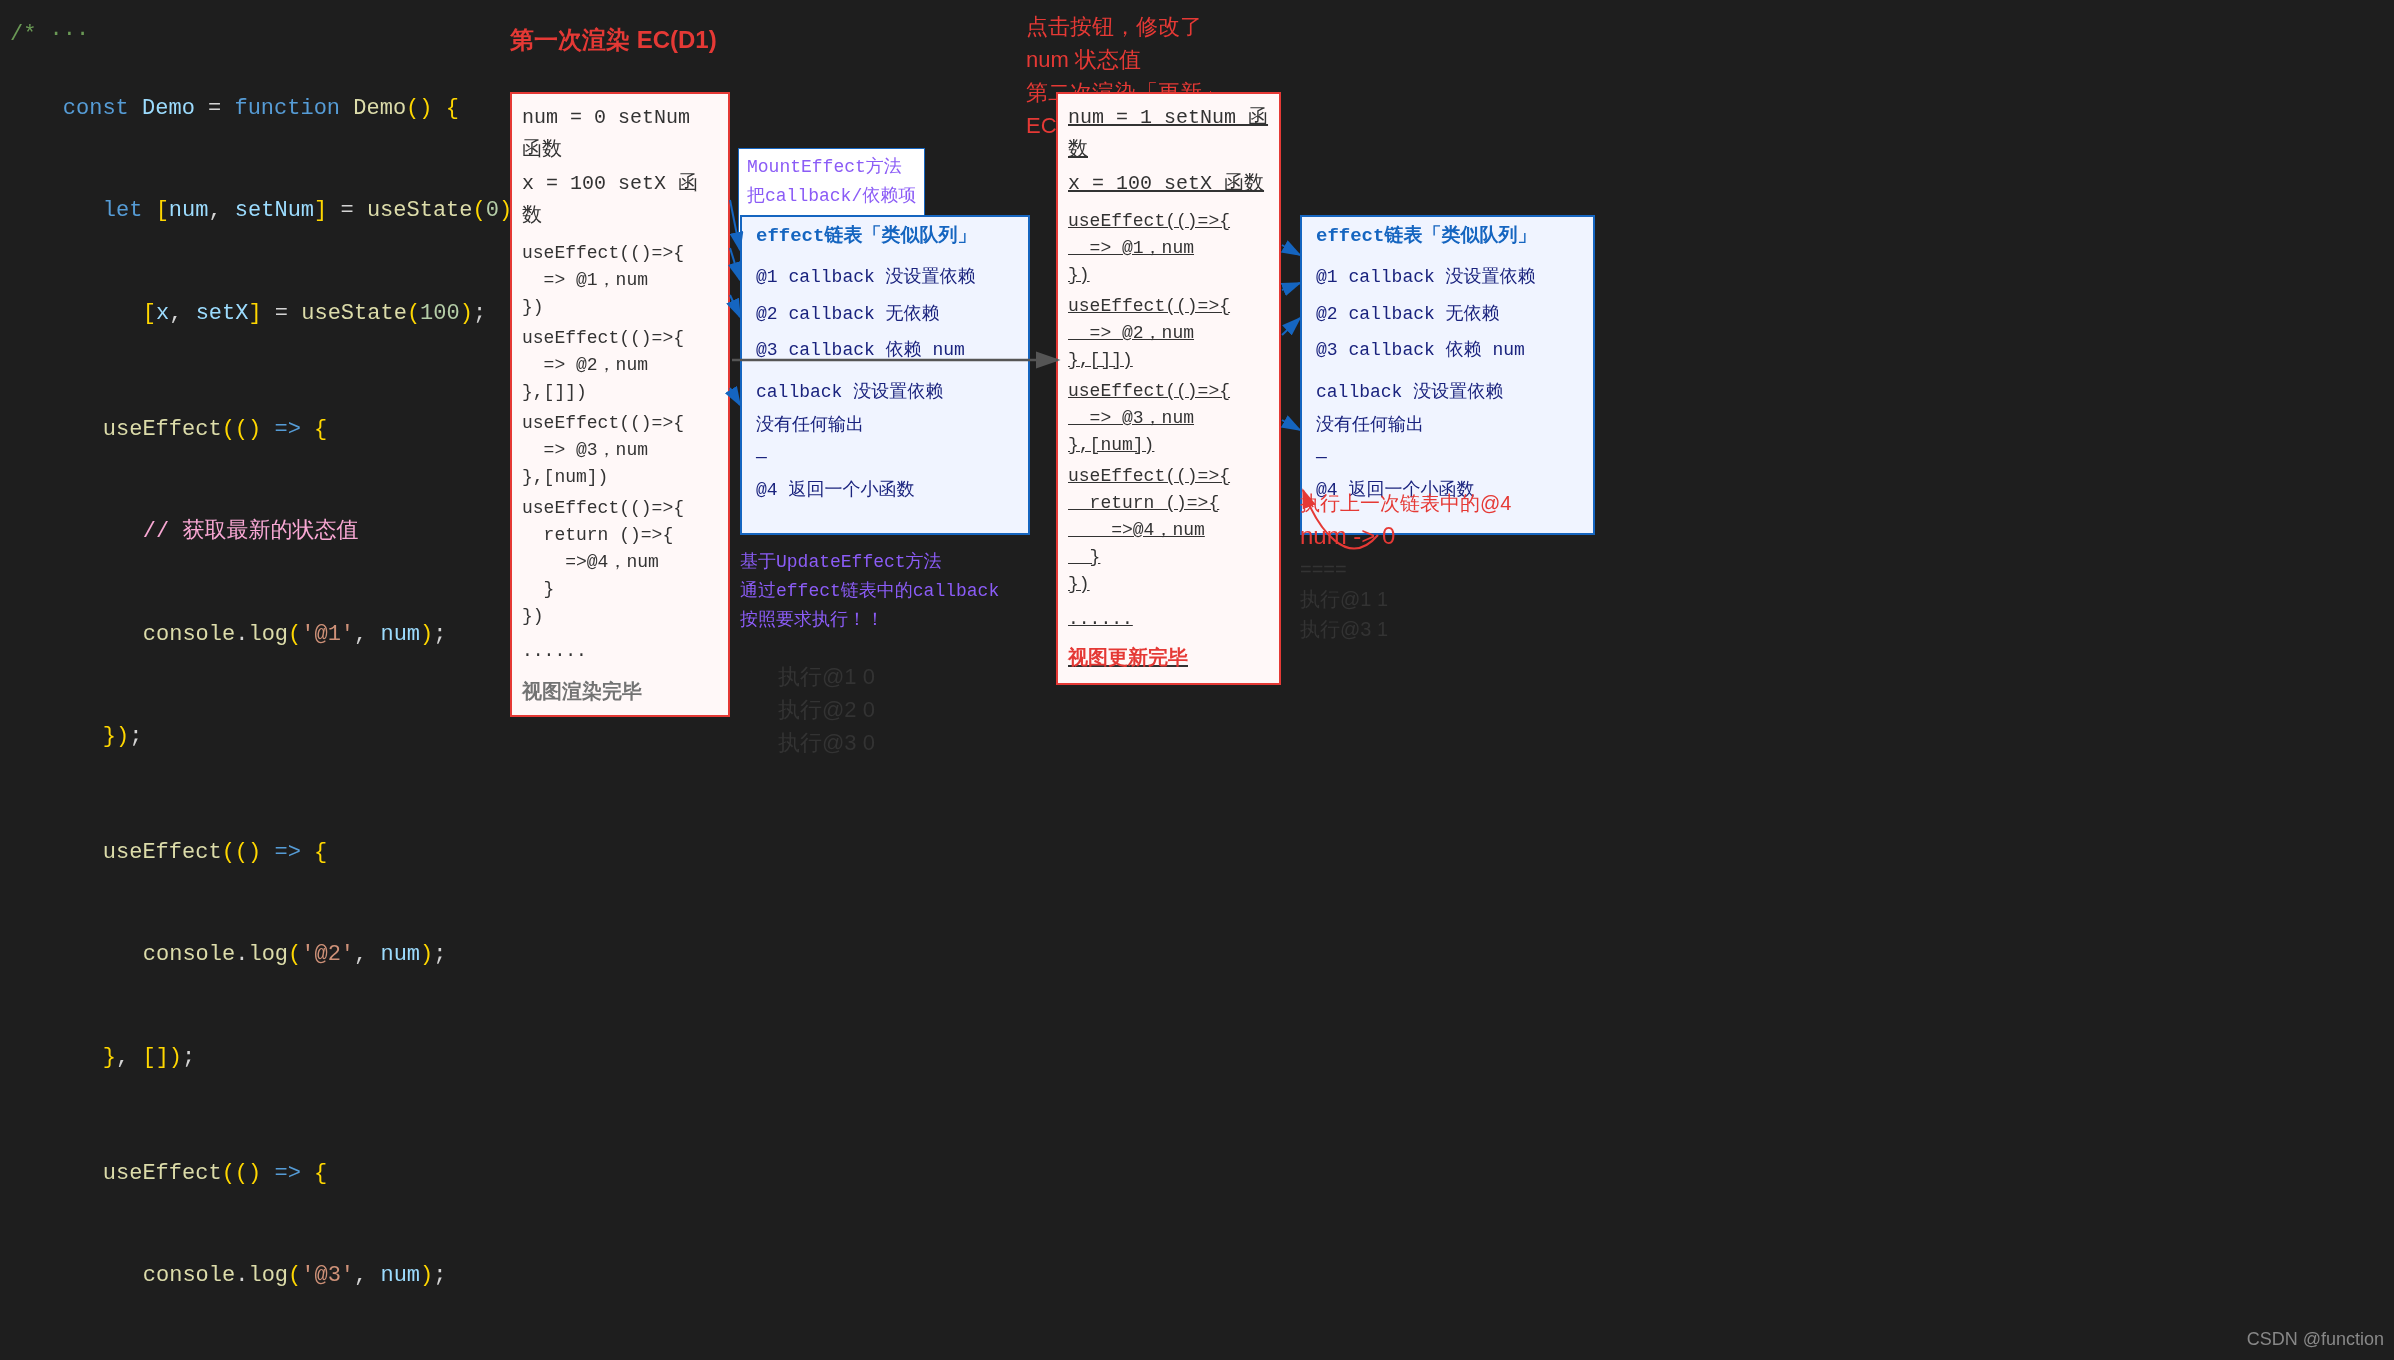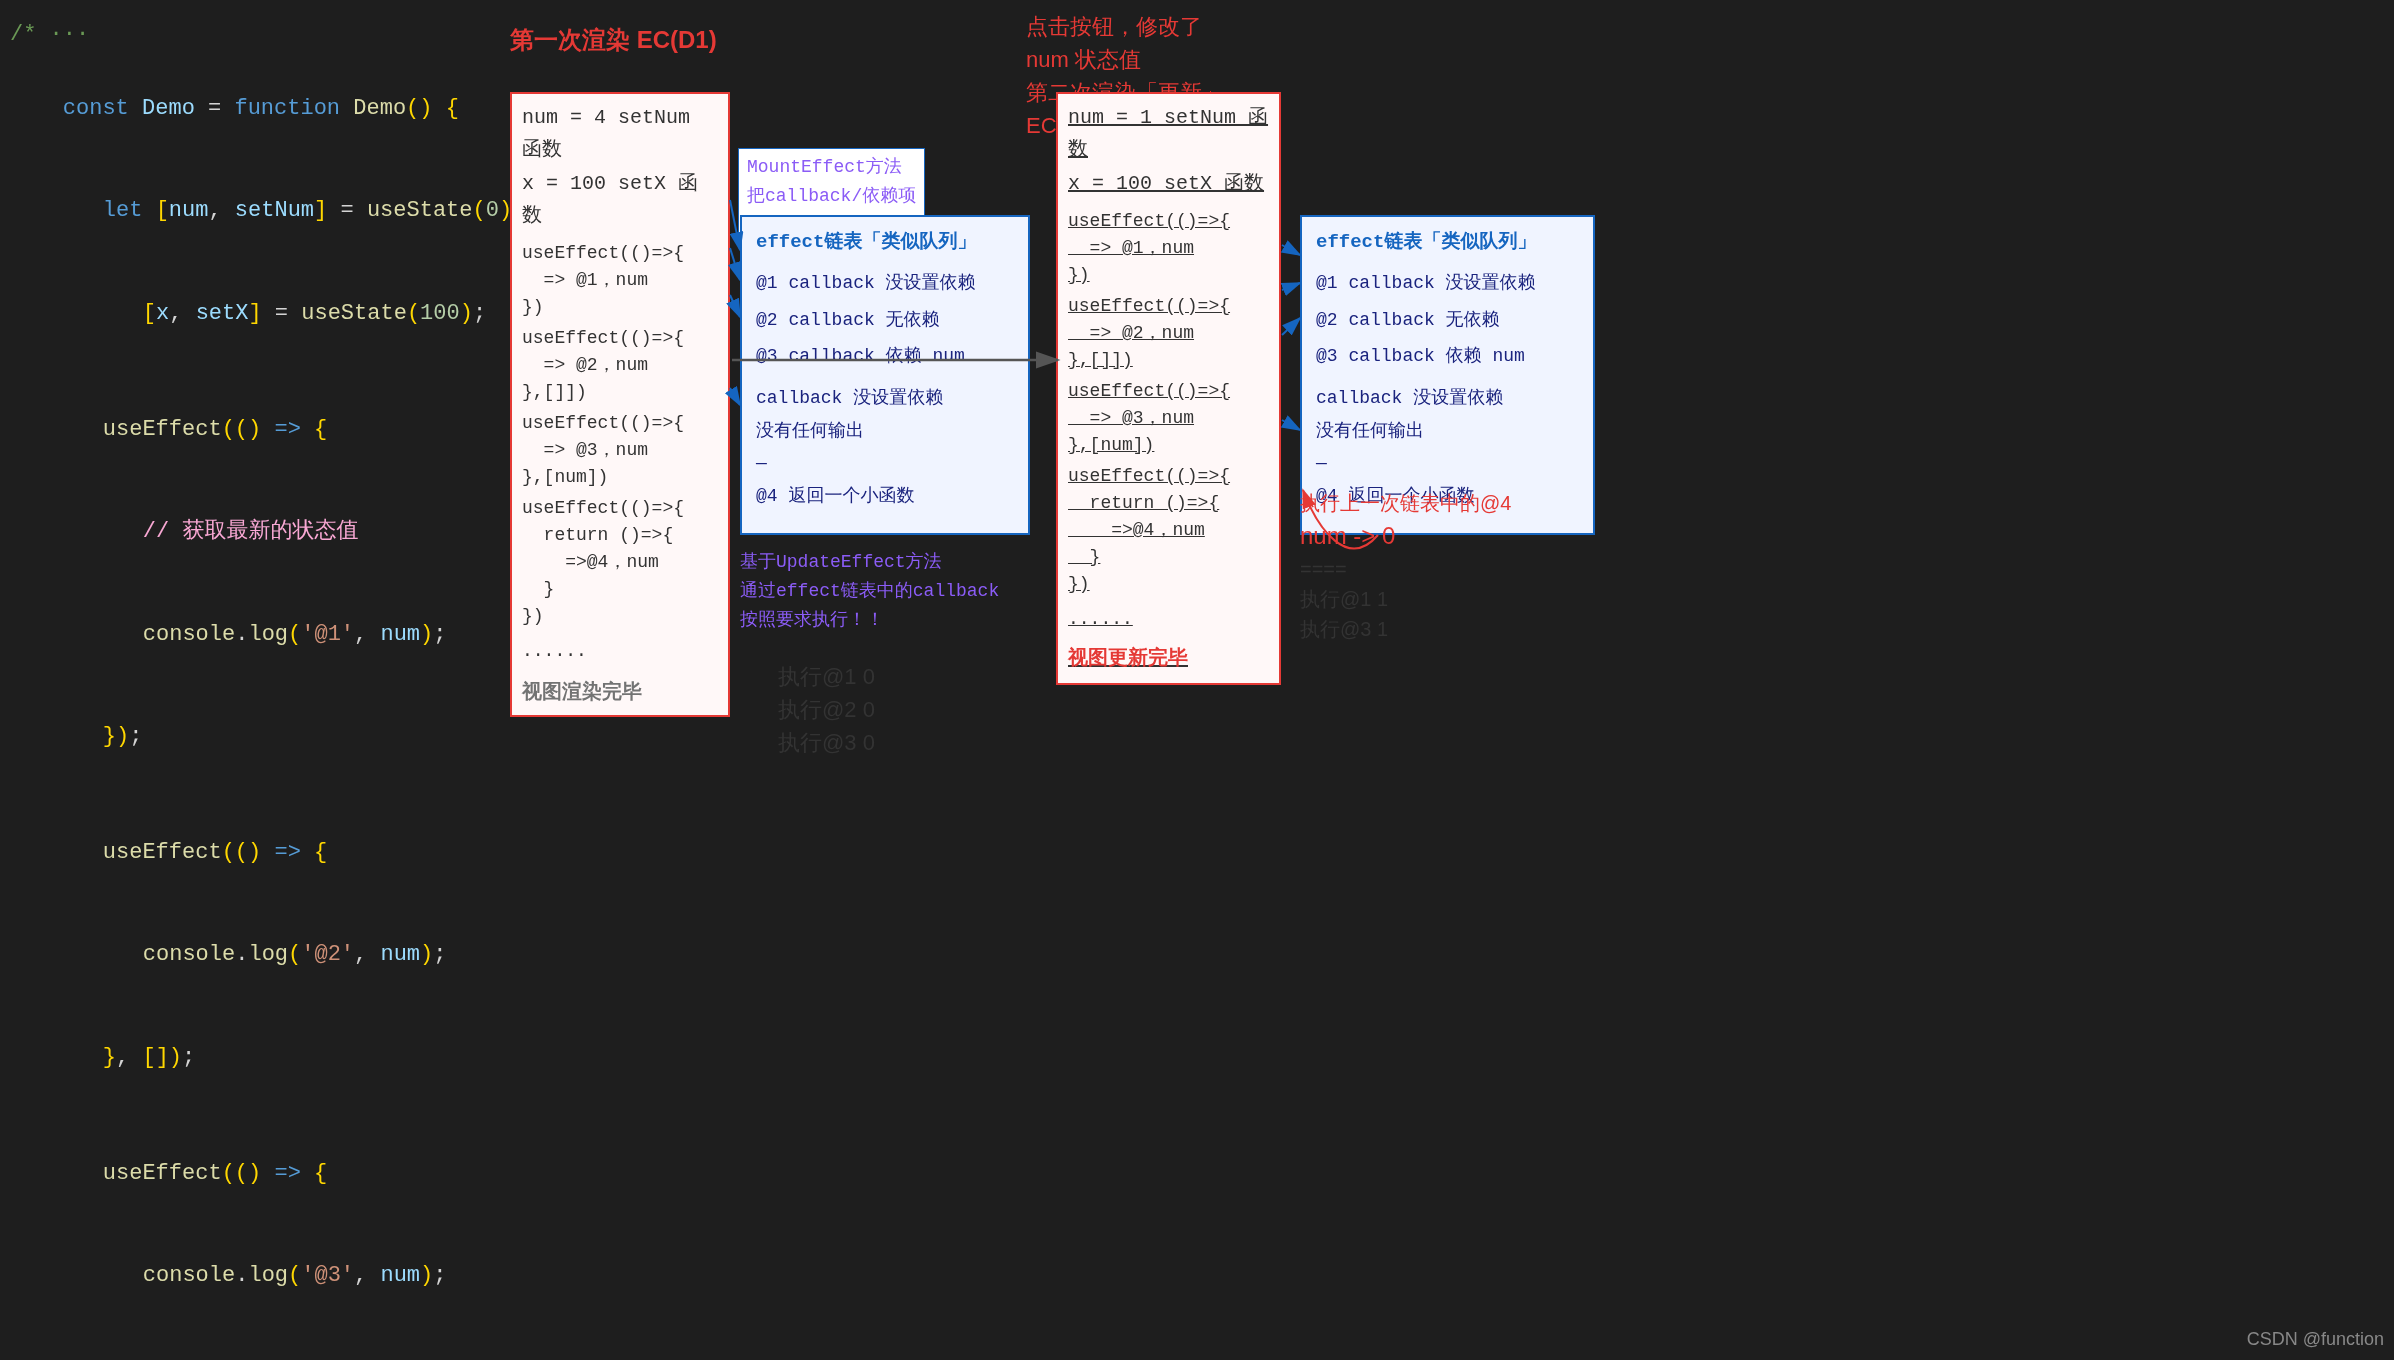--- a/index.html
+++ b/index.html
@@ -58,21 +58,21 @@
       color: #333;
     }
 
     
     .effect-box {
       position: absolute;
       border: 2px solid #1565c0;
       background: #f0f4ff;
       font-size: 20px;
       line-height: 1.8;
-      padding: 8px 14px;
+      padding: 2px 14px;
       color: #1a237e;
     }
 
     
     .label-red {
       position: absolute;
       color: #e53935;
       font-size: 22px;
       line-height: 1.5;
       font-family: 'Microsoft YaHei', Arial, sans-serif;
@@ -181,21 +181,21 @@
     <span>第一次渲染
 EC(D1)</span>
   </div>
 
   <div class="label-red" style="left:558px; top:10px; font-size:22px;">
     <span>点击按钮，修改了<br>num 状态值<br>第二次渲染「更新」<br>EC(D2)</span>
   </div>
 
   <div class="ec-box" style="left:42px; top:92px; width:220px; min-height:500px;">
     <div style="font-size:20px; margin-bottom:2px;">
-      <span>num = 4  setNum 函数</span>
+      <span>num = 0  setNum 函数</span>
     </div>
     <div style="font-size:20px; margin-bottom:8px;">
       <span>x = 100   setX 函数</span>
     </div>
     <div style="font-size:18px; line-height:1.5;">
       <div>useEffect(()=&gt;{</div>
       <div>&nbsp;&nbsp;=&gt; @1，num</div>
       <div>})</div>
       <div style="margin-top:4px;">useEffect(()=&gt;{</div>
       <div>&nbsp;&nbsp;=&gt; @2，num</div>

